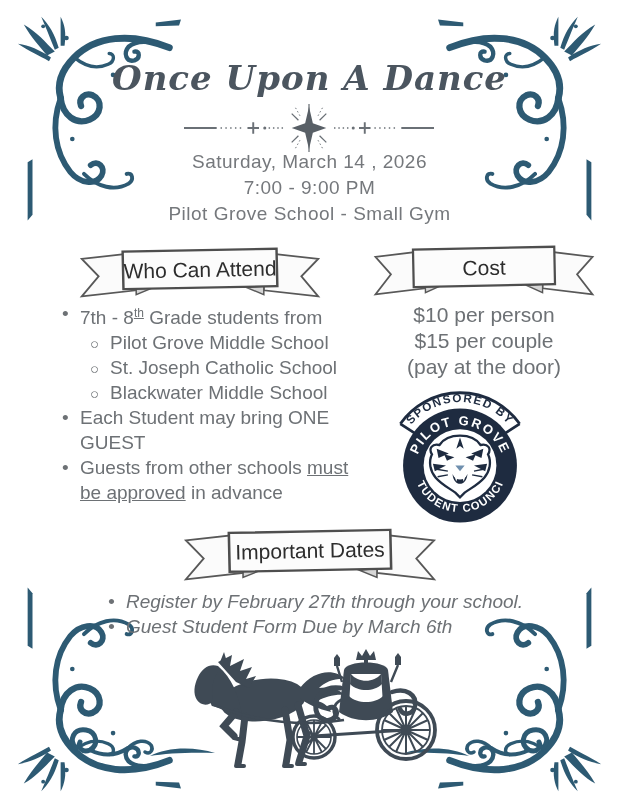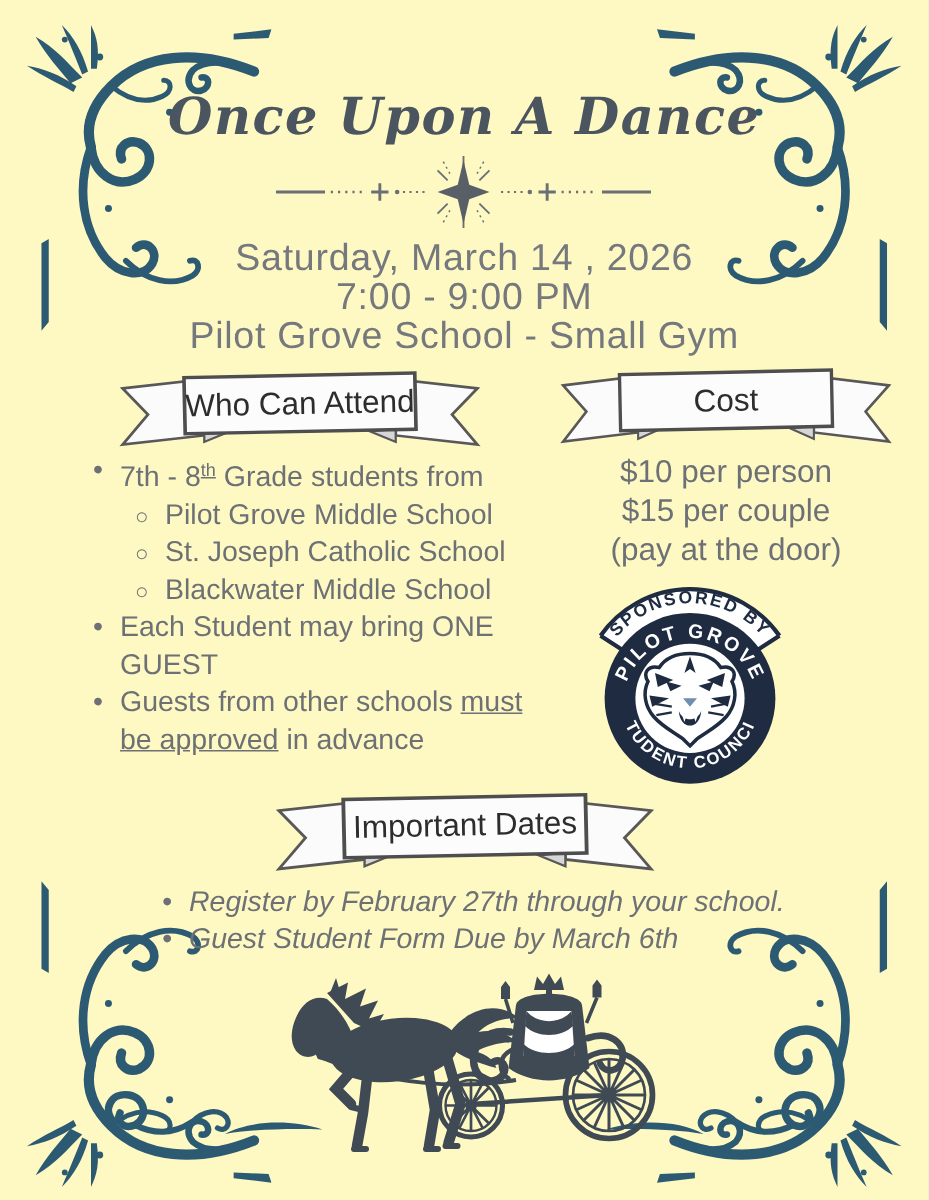--- a/index.html
+++ b/index.html
@@ -1,39 +1,39 @@
 <!DOCTYPE html>
 <html><head>
 <meta charset="utf-8">
 <style>
   html,body{margin:0;padding:0;background:#e8e8e8;}
   .page{
     position:relative;width:619px;height:800px;margin:0 auto;
-    background:#fef9c3;overflow:hidden;
+    background:#ffffff;overflow:hidden;
     font-family:"Liberation Sans",sans-serif;
   }
   
   .corner{position:absolute;width:165px;height:210px;}
   .corner.tl{left:16px;top:16px;}
   .corner.tr{right:16px;top:16px;transform:scaleX(-1);}
   .corner.bl{left:16px;bottom:8px;transform:scaleY(-1);}
   .corner.br{right:16px;bottom:8px;transform:scale(-1,-1);}
   .bscroll{position:absolute;width:150px;height:40px;bottom:38px;}
   .bscroll.l{left:66px;}
   .bscroll.r{right:66px;transform:scaleX(-1);}
   
   .title{
     position:absolute;top:58px;left:0;width:100%;text-align:center;
     font-family:"DejaVu Serif",serif;font-style:italic;font-weight:700;
     font-size:34px;color:#4b555f;letter-spacing:1px;
   }
   .divider{position:absolute;top:102px;left:184px;width:250px;height:52px;}
   .datetime{
     position:absolute;top:149px;left:0;width:100%;text-align:center;
-    font-size:25px;line-height:26px;color:#75787c;letter-spacing:.5px;margin-top:10px;
+    font-size:19px;line-height:26px;color:#75787c;letter-spacing:.5px;
   }
   
   .banner{position:absolute;}
   .banner svg.ribbon{position:absolute;left:0;top:0;width:100%;height:100%;}
   .banner .blabel{
     position:absolute;left:0;top:4px;width:100%;height:42px;
     display:flex;align-items:center;justify-content:center;
     font-size:21px;color:#2d2d2d;transform:rotate(-1.2deg);
   }
   .banner.who{left:78px;top:245px;width:244px;height:54px;}

